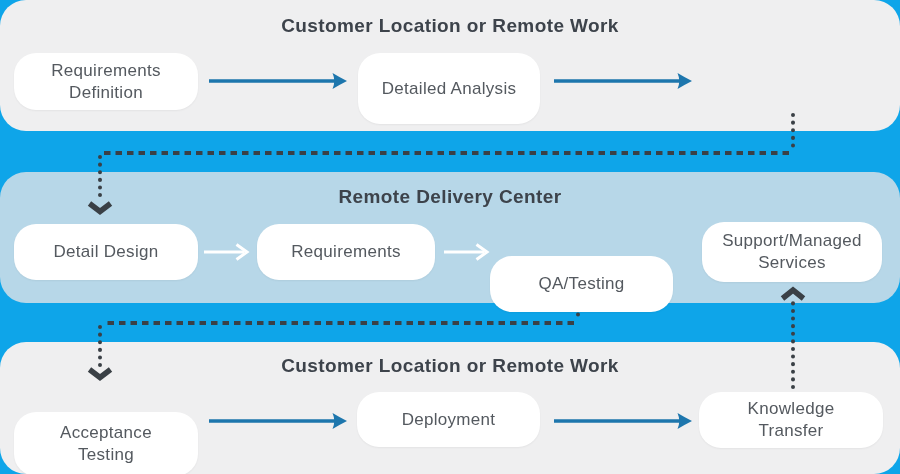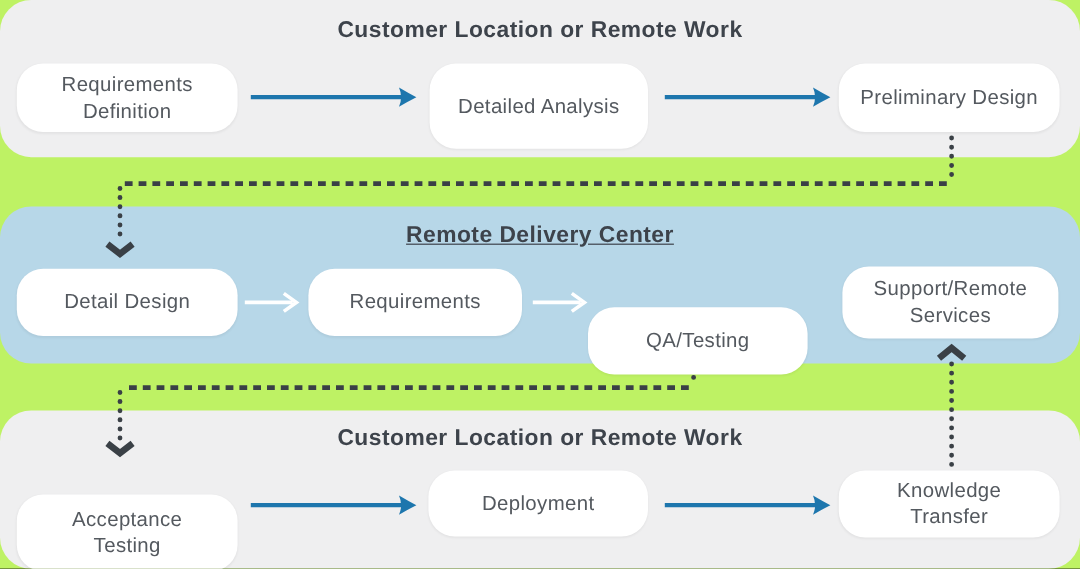--- a/index.html
+++ b/index.html
@@ -5,21 +5,21 @@
   html, body {
     margin: 0;
     padding: 0;
     background: #000000;
     font-family: "Liberation Sans", "DejaVu Sans", sans-serif;
   }
   #stage {
     position: relative;
     width: 900px;
     height: 474px;
-    background: #bef264;
+    background: #0ea5e9;
     overflow: hidden;
   }
   .band {
     position: absolute;
     left: 0;
     width: 900px;
     border-radius: 26px;
   }
   .band.gray { background: #efeff0; }
   .band.blue { background: #b7d7e8; }
@@ -31,21 +31,21 @@
     position: absolute;
     left: 0;
     width: 900px;
     text-align: center;
     font-size: 19px;
     font-weight: 700;
     letter-spacing: 0.4px;
     color: #3d434b;
   }
   #title-top    { top: 15px;  }
-  #title-middle { top: 186px; text-decoration: underline; }
+  #title-middle { top: 186px; }
   #title-bottom { top: 355px; }
 
   .node {
     position: absolute;
     background: #ffffff;
     border-radius: 22px;
     display: flex;
     align-items: center;
     justify-content: center;
     text-align: center;
@@ -127,26 +127,25 @@
     <g fill="none" stroke-width="5.5" stroke-linecap="butt" stroke-linejoin="miter" stroke="#3a4046">
       <polyline points="89.5,203.5 100,211.5 110.5,203.5"></polyline>
       <polyline points="89.5,369.5 100,377.5 110.5,369.5"></polyline>
       <polyline points="782.5,298.5 793,290 803.5,298.5"></polyline>
     </g>
   </svg>
 
   <div id="node-requirements" class="node">Requirements
 Definition</div>
   <div id="node-analysis" class="node">Detailed Analysis</div>
-  <div id="node-preliminary" class="node">Preliminary Design</div>
 
   <div id="node-detail-design" class="node">Detail Design</div>
   <div id="node-development" class="node">Requirements</div>
   <div id="node-qa" class="node">QA/Testing</div>
-  <div id="node-support" class="node">Support/Remote
+  <div id="node-support" class="node">Support/Managed
 Services</div>
 
   <div id="node-acceptance" class="node">Acceptance
 Testing</div>
   <div id="node-knowledge" class="node">Knowledge
 Transfer</div>
   <div id="node-deployment" class="node">Deployment</div>
 
 </div>
 

